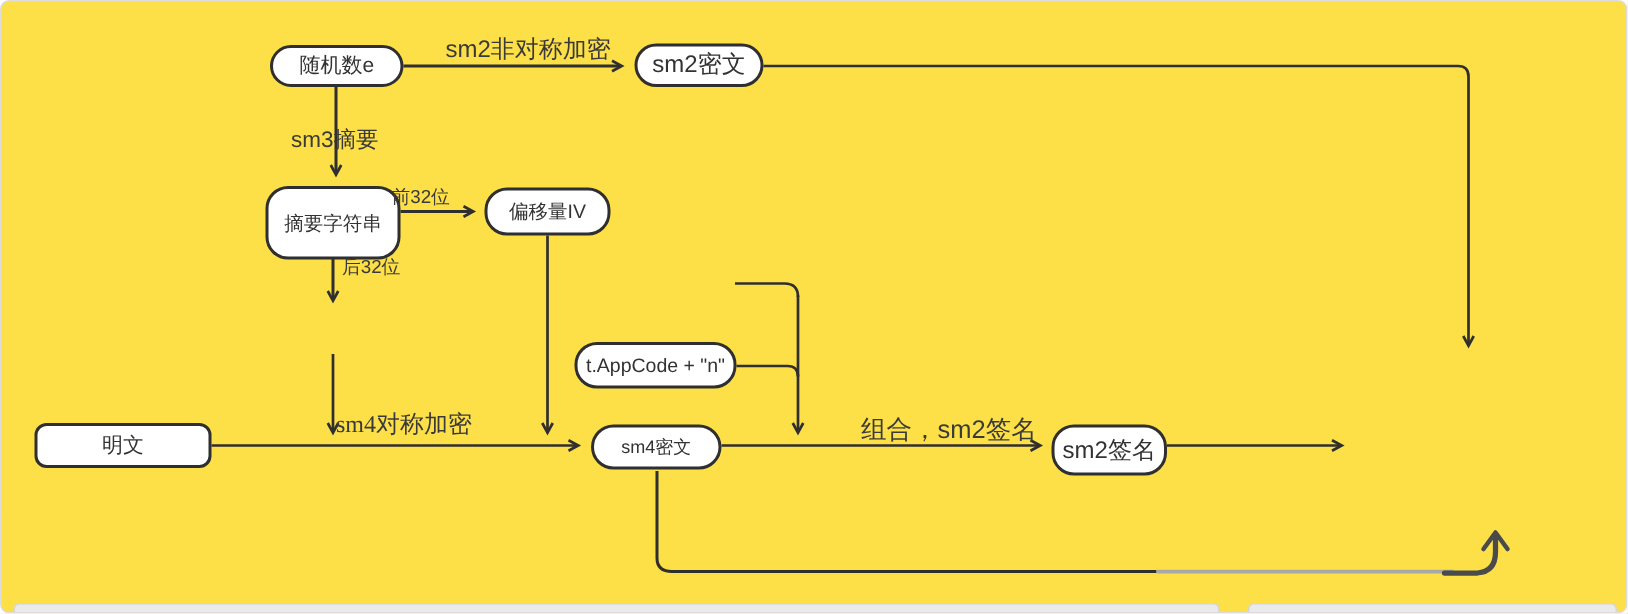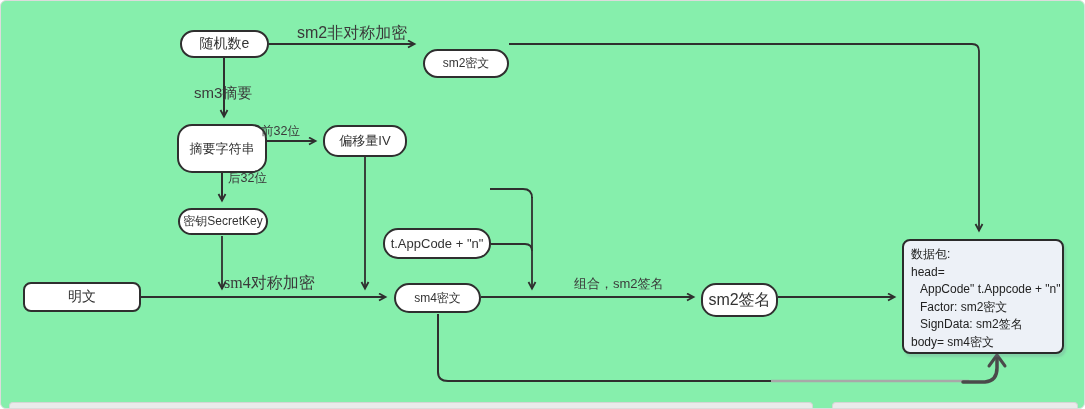--- a/index.html
+++ b/index.html
@@ -2,38 +2,38 @@
 <html><head>
 <meta charset="utf-8">
 <style>
   html,body{margin:0;padding:0;background:#fff;}
   #canvas{
     position:relative;
     width:1085px;height:409px;
     box-sizing:border-box;
     border:1px solid #dcdcdc;
     border-radius:6px;
-    background:#86efac;
+    background:#fde047;
     overflow:hidden;
     font-family:"Liberation Sans","DejaVu Sans",sans-serif;
     color:#333;
   }
   #wires{position:absolute;left:0;top:0;width:1085px;height:409px;}
   .node{
     position:absolute;
     box-sizing:border-box;
     border:2px solid #2f2f2f;
     border-radius:15px;
     background:#fff;
     display:flex;align-items:center;justify-content:center;
     font-size:13px;color:#333;white-space:nowrap;
     z-index:2;
   }
   .n-random   {left:179px;top:29px; width:89px;height:28px;font-size:14px;}
-  .n-sm2c     {left:422px;top:28px; width:86px;height:29px;font-size:12px;margin-top:20px;}
+  .n-sm2c     {left:422px;top:28px; width:86px;height:29px;font-size:16px;}
   .n-digest   {left:176px;top:123px;width:90px;height:49px;}
   .n-iv       {left:322px;top:124px;width:84px;height:32px;font-size:13px;}
   .n-key      {left:177px;top:207px;width:90px;height:27px;font-size:12px;}
   .n-api      {left:383px;top:173px;width:106px;height:31px;font-size:12px;}
   .n-app      {left:382px;top:227px;width:108px;height:31px;font-size:13px;}
   .n-plain    {left:22px; top:281px;width:118px;height:30px;border-radius:8px;font-size:14px;}
   .n-sm4c     {left:393px;top:282px;width:87px;height:30px;font-size:12px;}
   .n-sm2s     {left:700px;top:282px;width:77px;height:34px;font-size:16px;}
   .packet{
     position:absolute;left:901px;top:238px;width:162px;height:115px;
@@ -47,21 +47,21 @@
   }
   .pkt-indent{padding-left:9px;}
   .elabel{
     position:absolute;z-index:3;color:#3a3a3a;white-space:nowrap;
   }
   .lbl-sm2enc {left:296px;top:22px; width:116px;font-size:16px;text-align:left;}
   .lbl-sm3    {left:193px;top:83px; font-size:15px;}
   .lbl-first32{left:260px;top:122px;font-size:12.5px;}
   .lbl-last32 {left:227px;top:169px;font-size:12.5px;}
   .lbl-sm4enc {left:223px;top:272px;width:108px;font-size:16px;text-align:left;font-family:Liberation Serif, serif;}
-  .lbl-comb   {left:573px;top:274px;font-size:13px;}
+  .lbl-comb   {left:573px;top:274px;font-size:17px;}
   .bottom-strip{
     position:absolute;height:8px;top:401px;
     background:#eaeaea;border:1px solid #d6d6d6;border-bottom:none;
     border-radius:4px 4px 0 0;box-sizing:border-box;z-index:1;
   }
   .strip-a{left:8px;width:804px;}
   .strip-b{left:831px;width:246px;}
 </style>
 </head>
 <body>
@@ -106,34 +106,25 @@
     <path d="M770,380 H968" stroke="#a8a8a8" stroke-width="2.5"></path>
 
     <path d="M962,381 H984 Q996,380 996,367 V357" stroke="#4a4a4a" stroke-width="3.5" stroke-linecap="round"></path>
     <path d="M988,365 L996,354 L1004,365" stroke="#4a4a4a" stroke-width="3" stroke-linecap="round" stroke-linejoin="round"></path>
   </svg>
 
   <div class="node n-random">随机数e</div>
   <div class="node n-sm2c">sm2密文</div>
   <div class="node n-digest">摘要字符串</div>
   <div class="node n-iv">偏移量IV</div>
-  <div class="node n-key">密钥SecretKey</div>
   <div class="node n-app">t.AppCode + "n"</div>
   <div class="node n-plain">明文</div>
   <div class="node n-sm4c">sm4密文</div>
   <div class="node n-sm2s">sm2签名</div>
 
-  <div class="packet">
-    <div>数据包:</div>
-    <div>head=</div>
-    <div class="pkt-indent">AppCode" t.Appcode + "n"</div>
-    <div class="pkt-indent">Factor: sm2密文</div>
-    <div class="pkt-indent">SignData: sm2签名</div>
-    <div>body= sm4密文</div>
-  </div>
 
   <div class="elabel lbl-sm2enc">sm2非对称加密</div>
   <div class="elabel lbl-sm3">sm3摘要</div>
   <div class="elabel lbl-first32">前32位</div>
   <div class="elabel lbl-last32">后32位</div>
   <div class="elabel lbl-sm4enc">sm4对称加密</div>
   <div class="elabel lbl-comb">组合，sm2签名</div>
 
   <div class="bottom-strip strip-a"></div>
   <div class="bottom-strip strip-b"></div>

